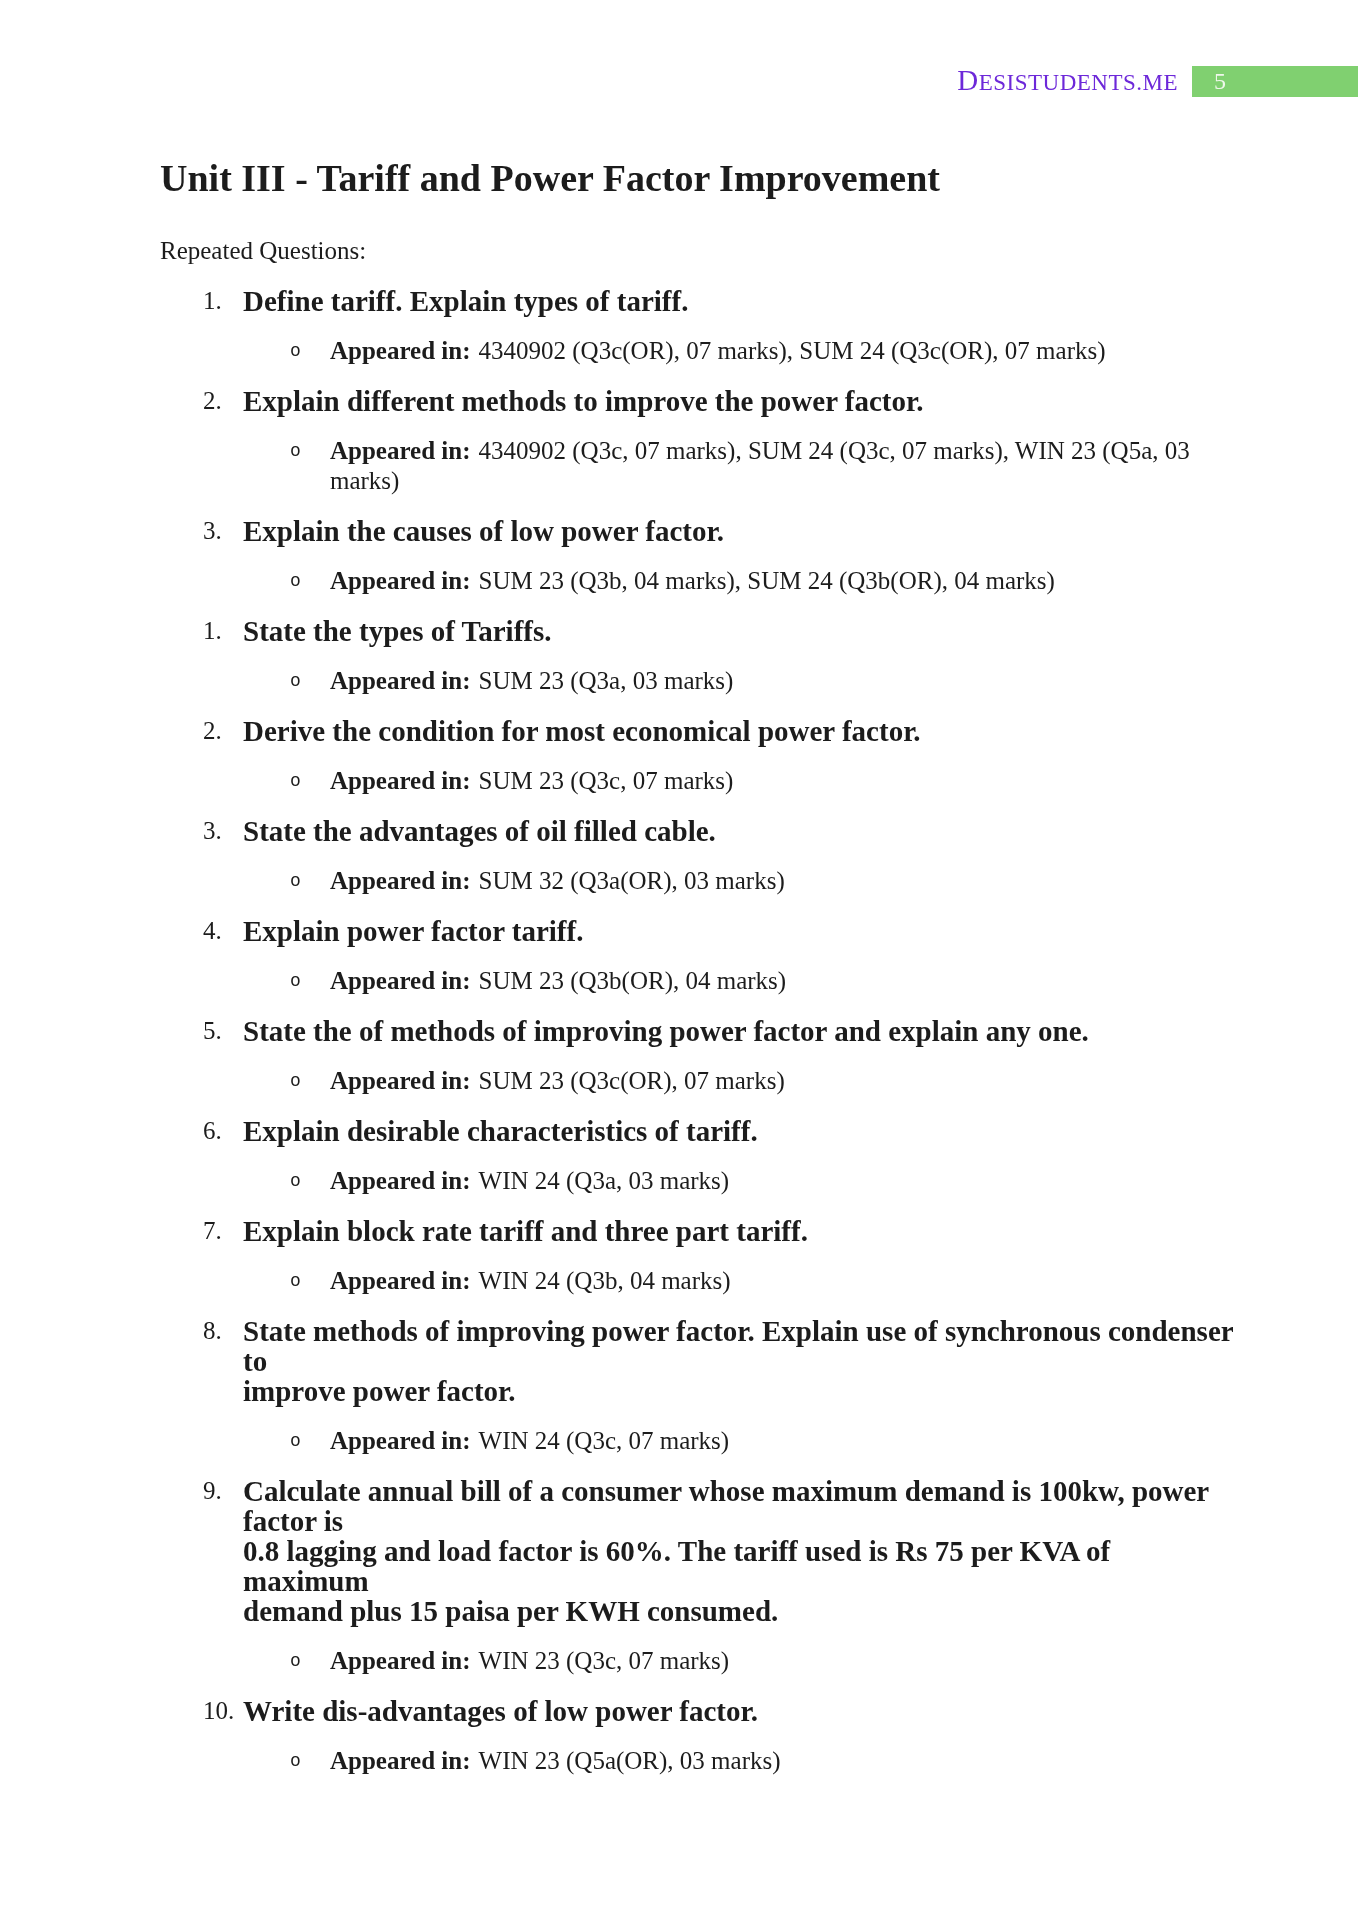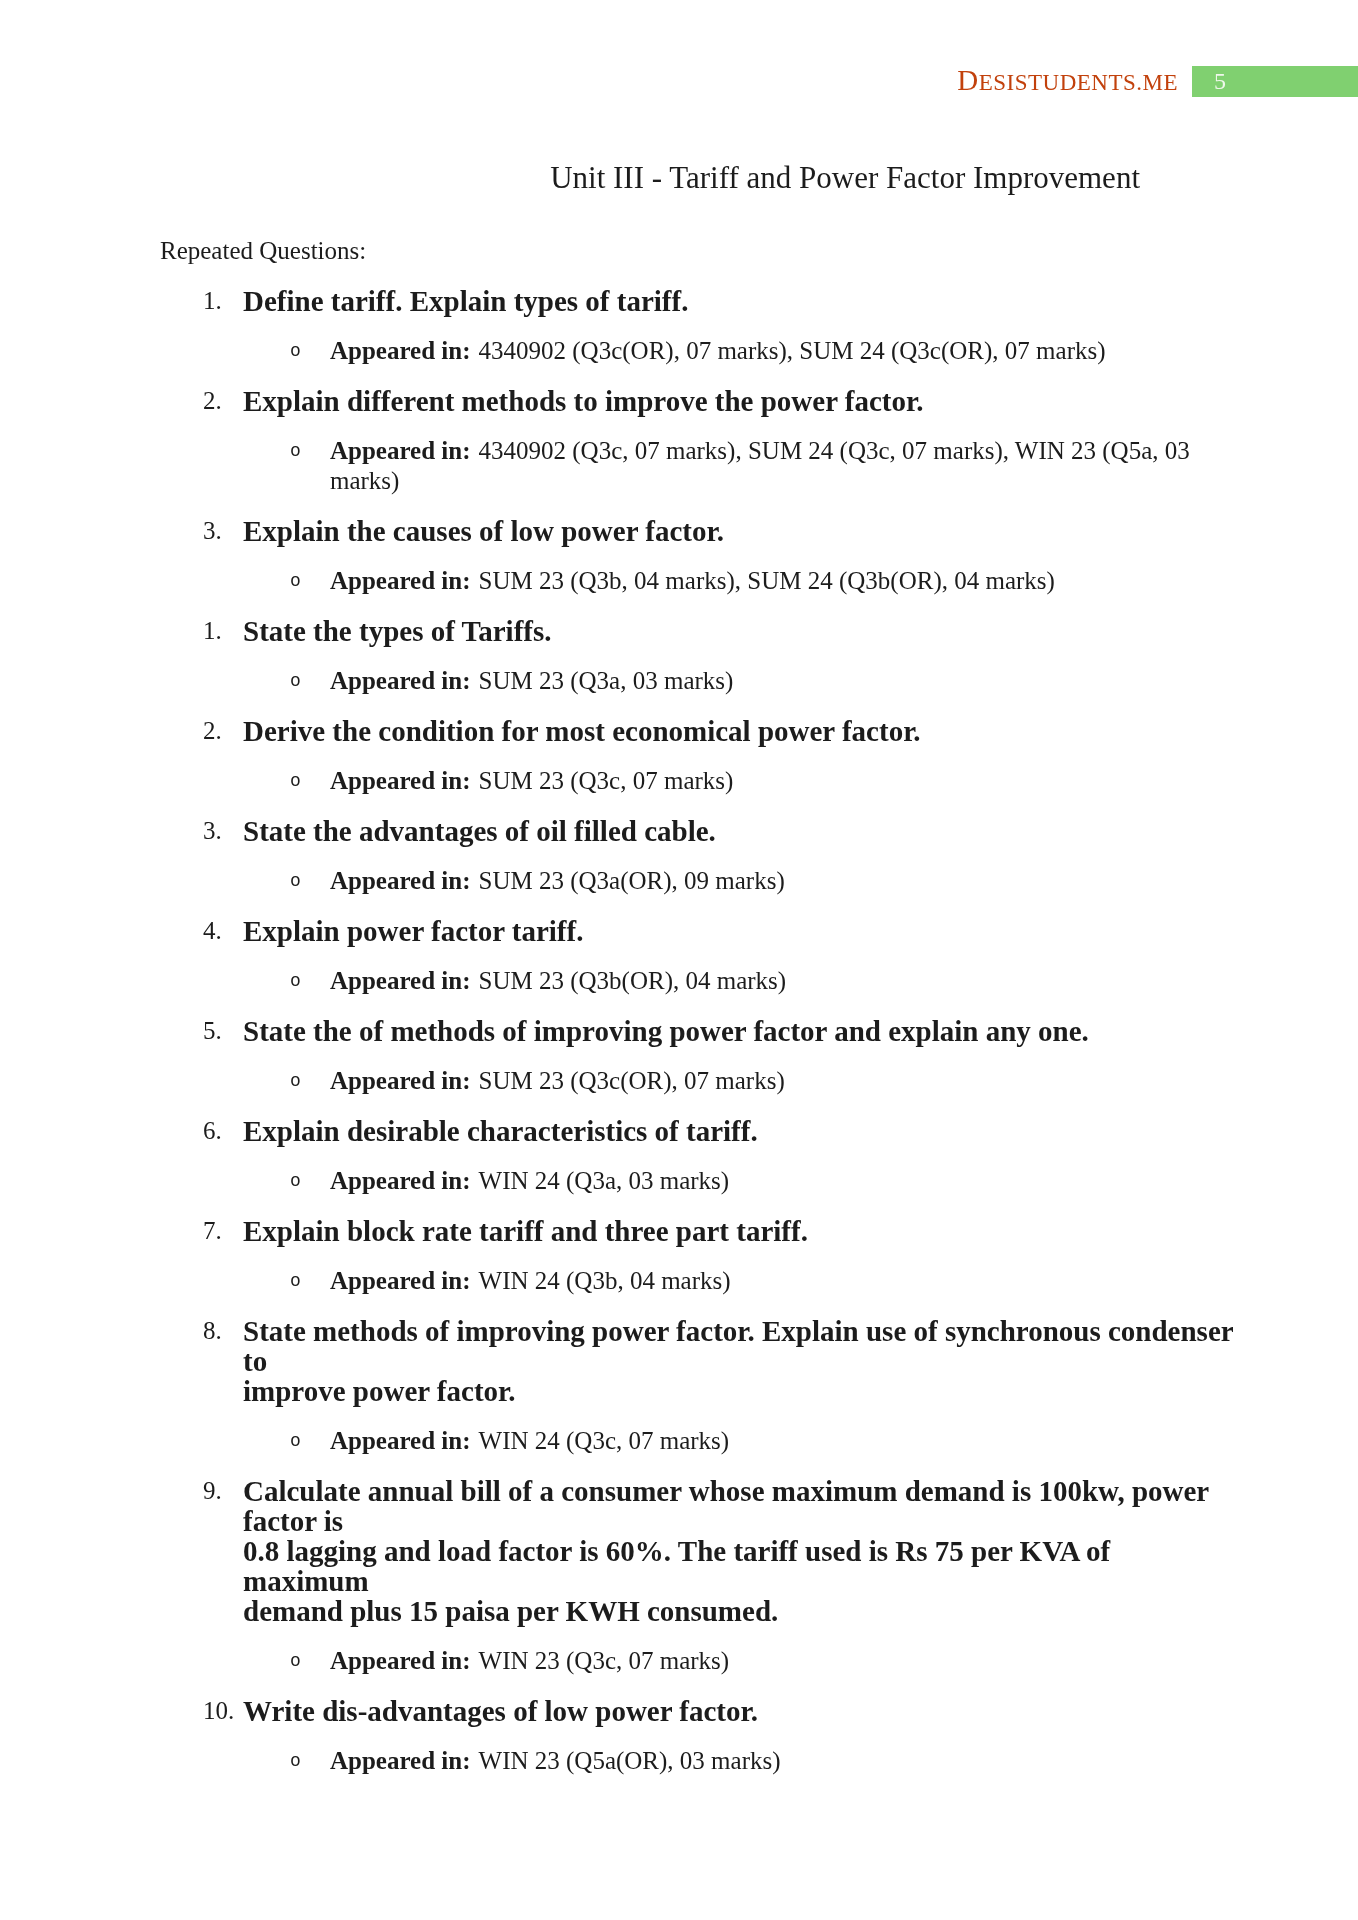--- a/index.html
+++ b/index.html
@@ -14,41 +14,41 @@
   }
 
   
   .header {
     position:absolute; top:66px; right:0;
     display:flex; align-items:center;
   }
   .site {
     display:inline-block;
     font-size:23px; line-height:28px;
-    color:#c2410c; letter-spacing:0.5px;
+    color:#6d28d9; letter-spacing:0.5px;
     margin-right:14px;
   }
   .site::first-letter { font-size:29px; }
   .badge {
     width:166px; height:31px;
     background:#80d070;
     display:flex; align-items:center;
   }
   .badge-num {
     color:#eff7eb; font-size:24px; line-height:31px;
     padding-left:22px;
   }
 
   
   .content {
     position:absolute; left:160px; top:156px; width:1080px;
   }
   .title {
-    font-size:31px; line-height:44px; font-weight:normal;
-    text-align:right; padding-right:100px;
+    font-size:38px; line-height:44px; font-weight:bold;
+    text-align:left; padding-right:100px;
     margin:0 0 36px 0;
   }
   .heading {
     font-size:25px; line-height:30px; font-weight:normal;
     margin:0 0 20px 0;
   }
   .q { display:flex; margin:0 0 20px 0; }
   .qnum {
     flex:none; width:40px; margin-left:43px;
     font-size:25px; line-height:30px;
@@ -130,21 +130,21 @@
       <span class="bdot">o</span>
       <span class="btext"><b class="blabel">Appeared in:</b><span>SUM 23 (Q3c, 07 marks)</span></span>
     </div>
 
     <div class="q">
       <span class="qnum">3.</span>
       <span class="qtext">State the advantages of oil filled cable.</span>
     </div>
     <div class="b">
       <span class="bdot">o</span>
-      <span class="btext"><b class="blabel">Appeared in:</b><span>SUM 23 (Q3a(OR), 09 marks)</span></span>
+      <span class="btext"><b class="blabel">Appeared in:</b><span>SUM 32 (Q3a(OR), 03 marks)</span></span>
     </div>
 
     <div class="q">
       <span class="qnum">4.</span>
       <span class="qtext">Explain power factor tariff.</span>
     </div>
     <div class="b">
       <span class="bdot">o</span>
       <span class="btext"><b class="blabel">Appeared in:</b><span>SUM 23 (Q3b(OR), 04 marks)</span></span>
     </div>

